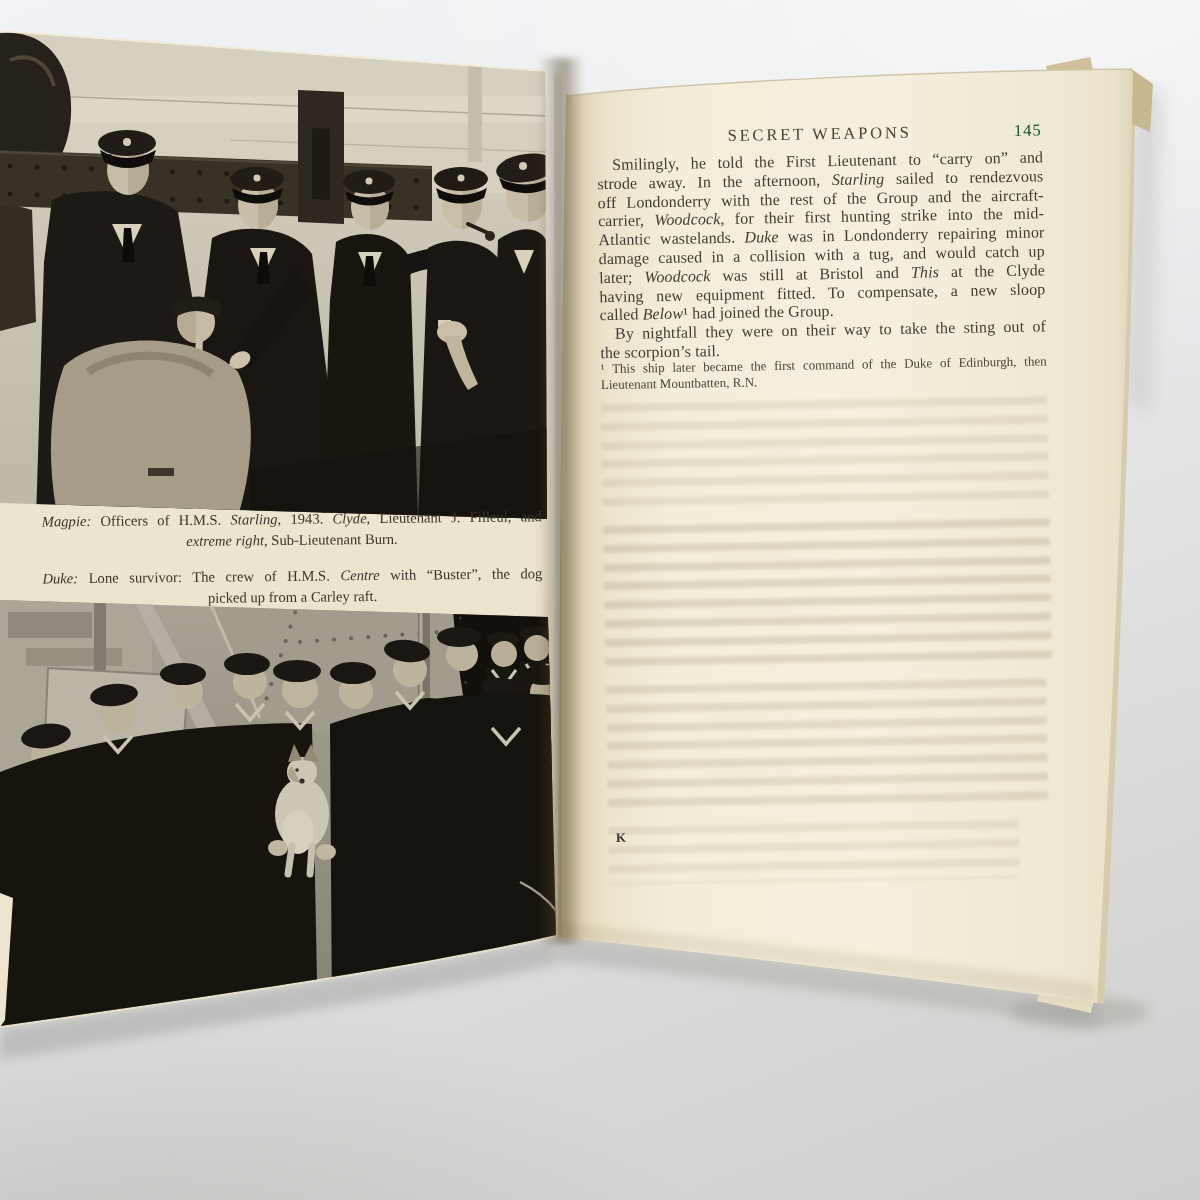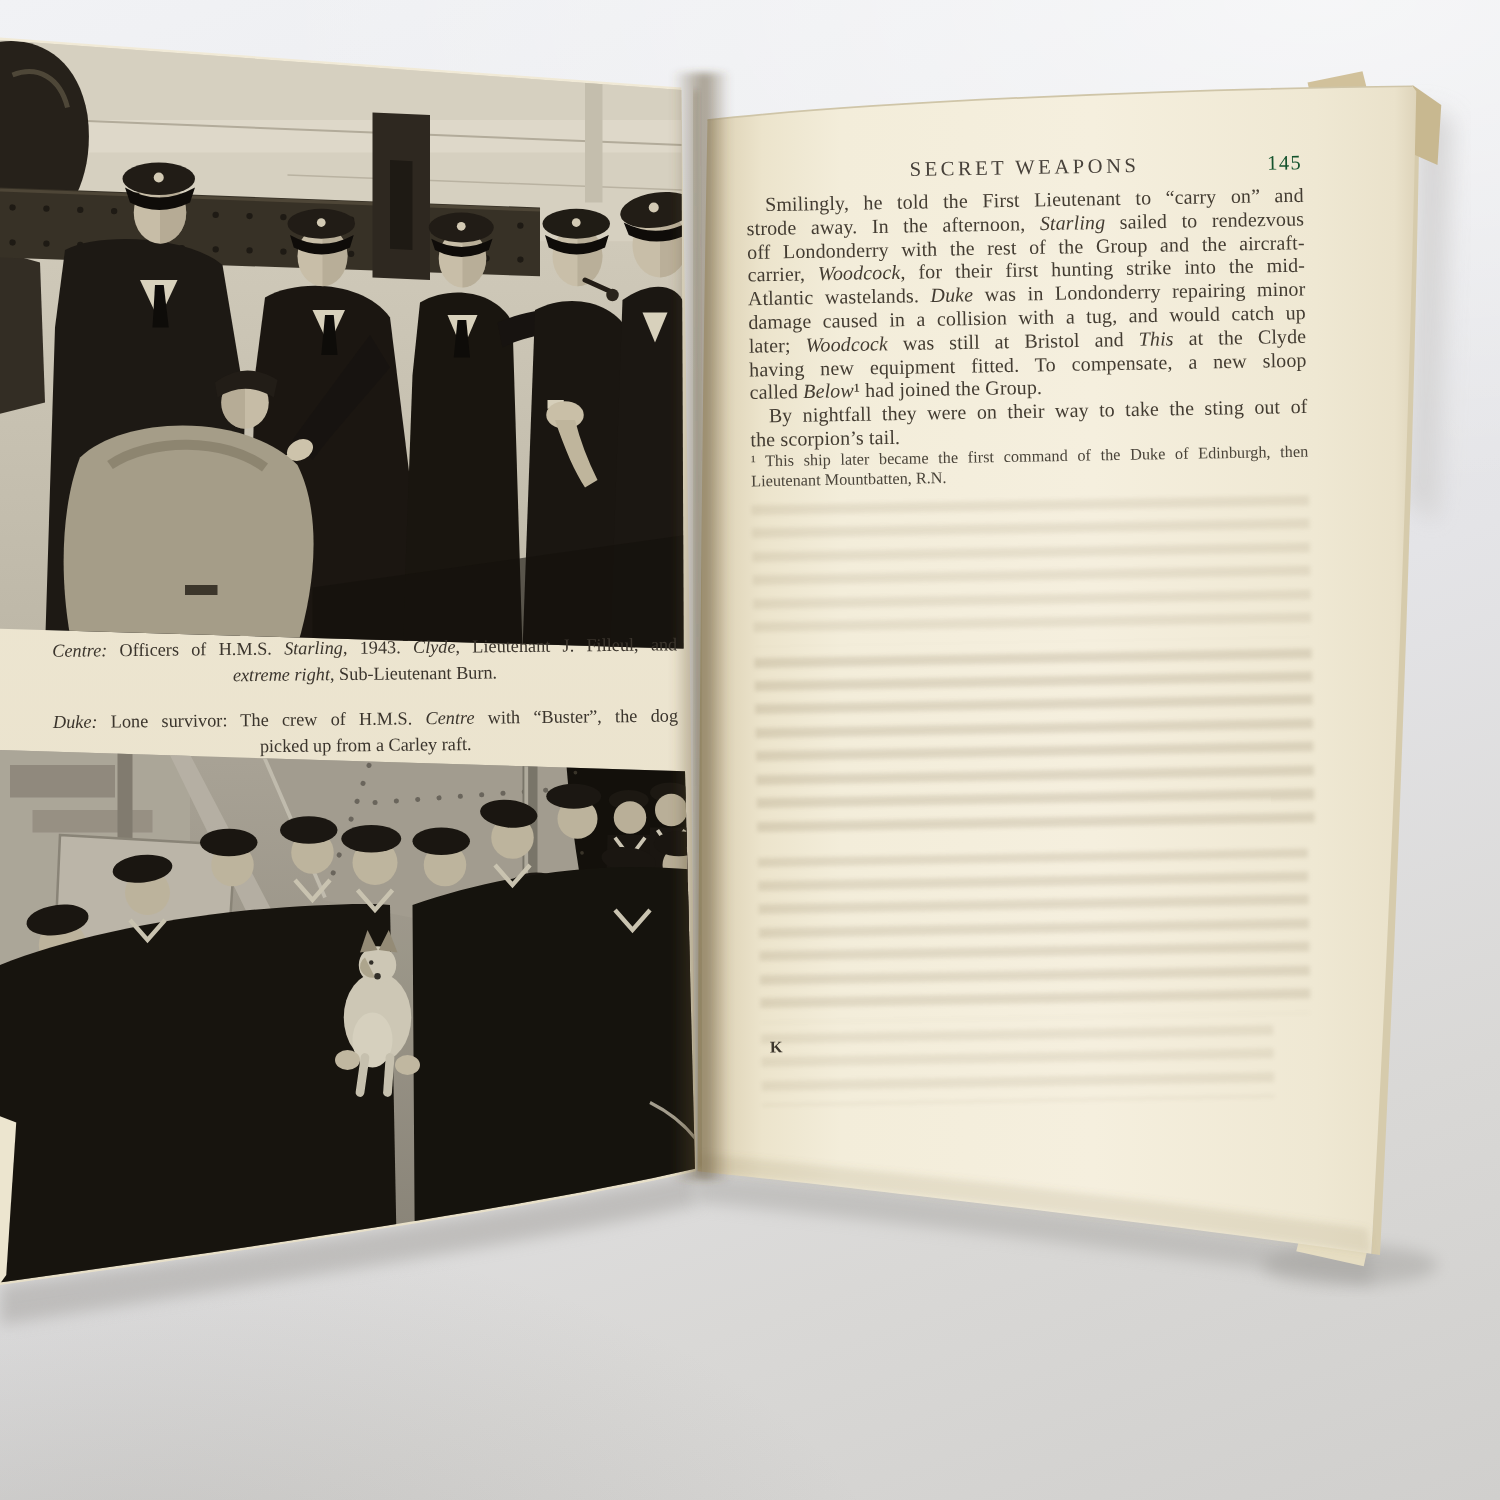--- a/index.html
+++ b/index.html
@@ -312,21 +312,21 @@
     <rect x="0" y="596" width="558" height="436" fill="rgba(36,32,24,0.05)"></rect>
   </g>
 
   <path d="M0,893 L13,898 L5,1020 L0,1027 Z" fill="#ece5cf"></path>
 
   <rect x="538" y="58" width="46" height="886" fill="url(#lgGutter)" filter="url(#fb3)"></rect>
   <path d="M556,72 C558,400 559,700 560,936" stroke="rgba(66,52,28,0.32)" stroke-width="3" fill="none" filter="url(#fb3)"></path>
 </svg>
 
 <div class="lp-captions">
-  <div class="cap just c1a"><i>Centre:</i> Officers of H.M.S. <i>Starling</i>, 1943. <i>Clyde</i>, Lieutenant J. Filleul, and</div>
+  <div class="cap just c1a"><i>Magpie:</i> Officers of H.M.S. <i>Starling</i>, 1943. <i>Clyde</i>, Lieutenant J. Filleul, and</div>
   <div class="cap center c1b"><i>extreme right</i>, Sub-Lieutenant Burn.</div>
   <div class="cap just c2a"><i>Duke:</i> Lone survivor: The crew of H.M.S. <i>Centre</i> with “Buster”, the dog</div>
   <div class="cap center c2b">picked up from a Carley raft.</div>
 </div>
 
 <div class="rp-text">
   <div class="rp-col rp-header">
     <span class="rp-title">SECRET WEAPONS</span>
     <span class="rp-num">145</span>
   </div>

